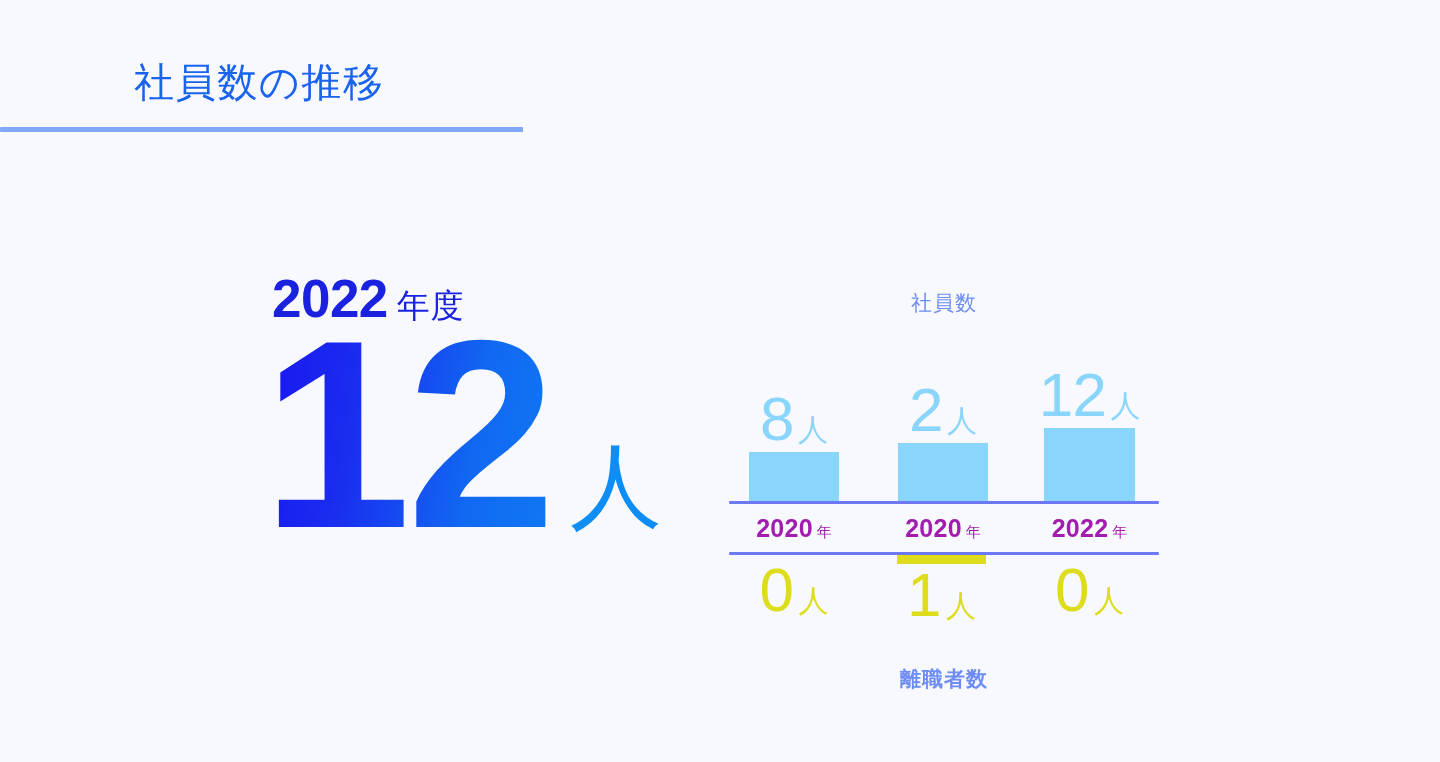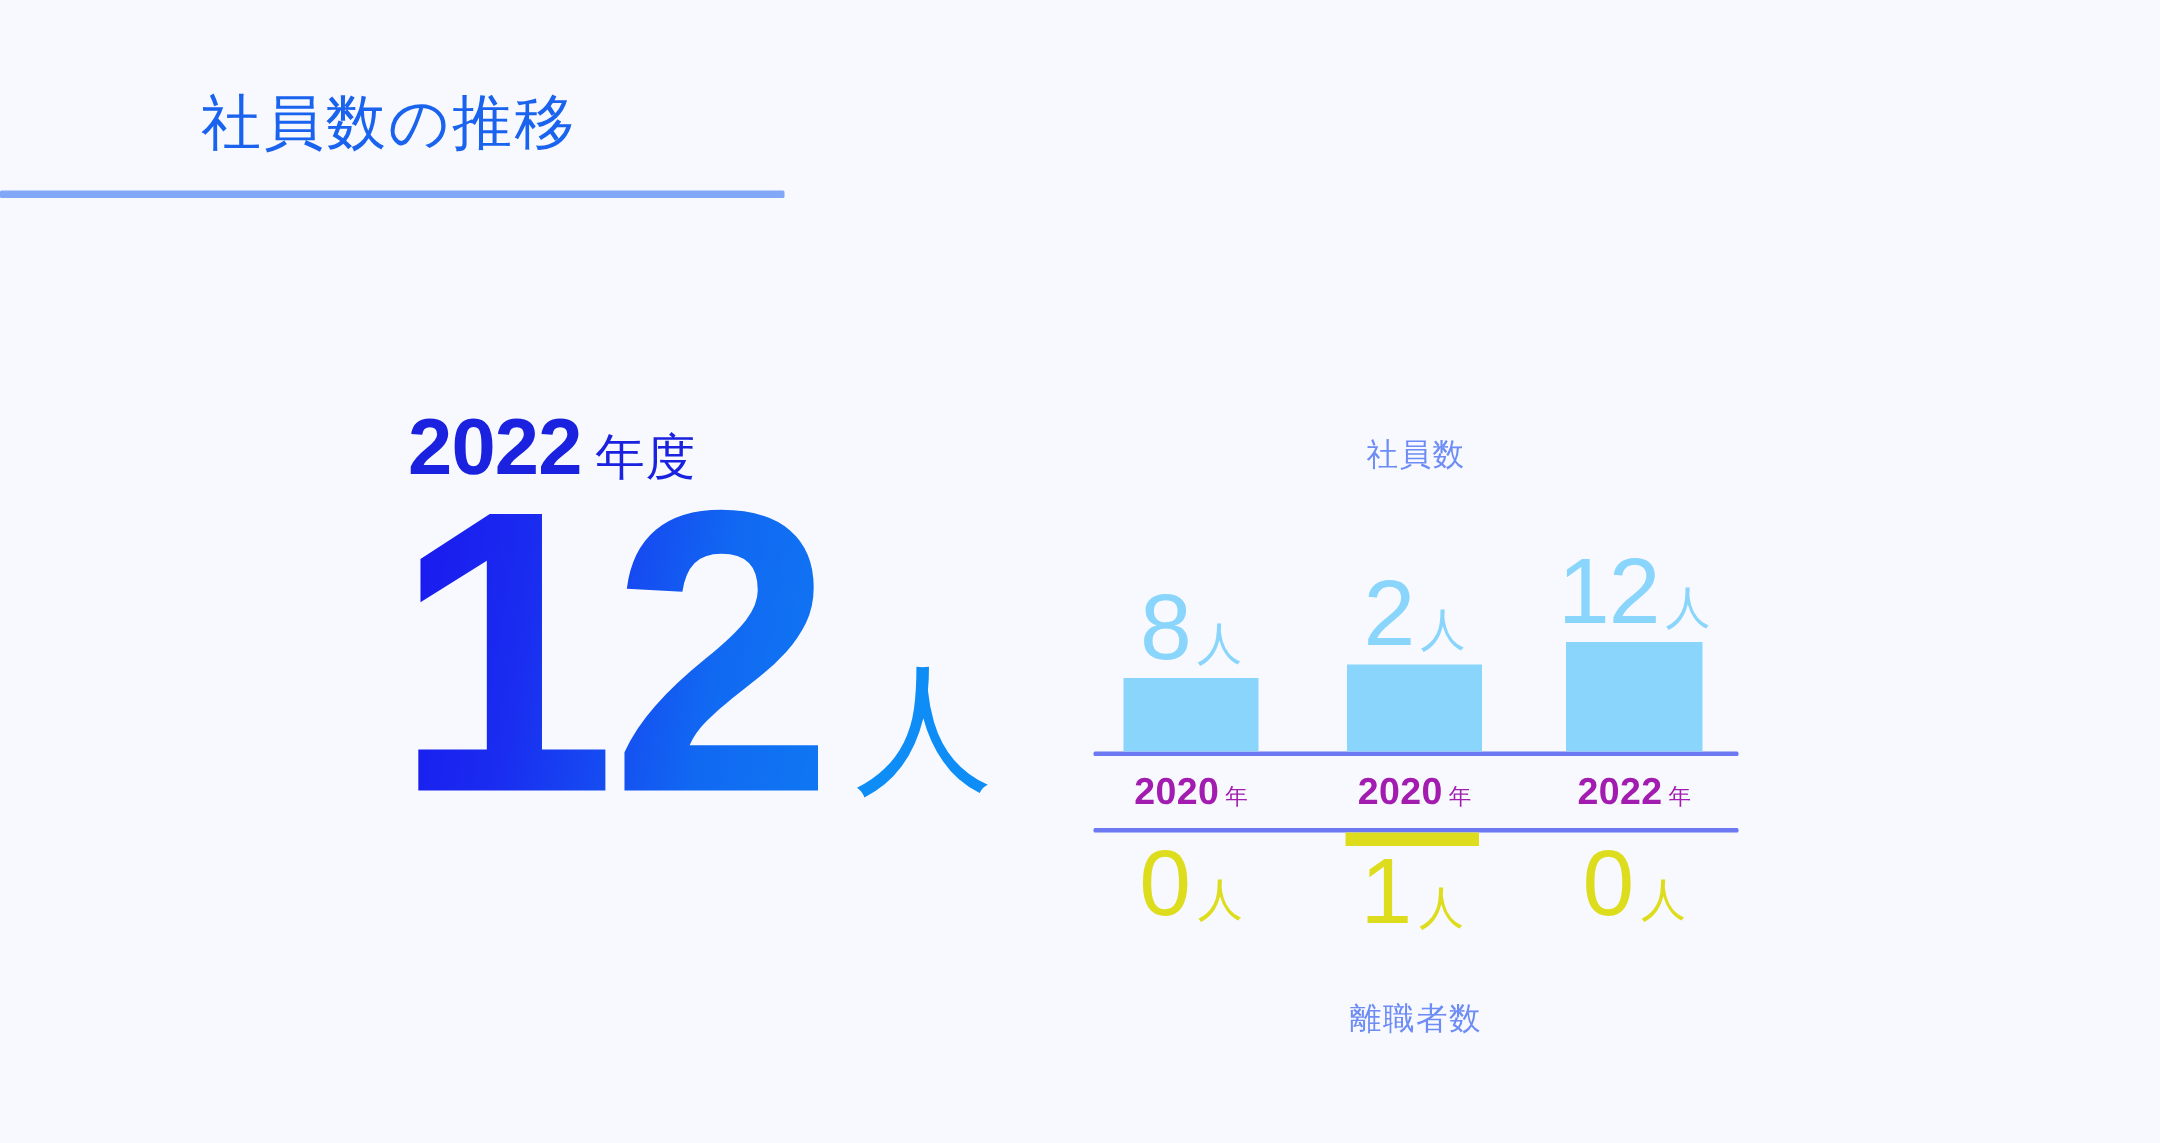--- a/index.html
+++ b/index.html
@@ -230,20 +230,21 @@
     font-weight: 500;
     letter-spacing: -0.01em;
   }
   .neg-value .unit {
     font-size: 30px;
     font-weight: 400;
     margin-left: 5px;
   }
   #chart-bottom-caption {
     margin-top: 6px;
+    font-weight: bold;
   }
 </style>
 </head>
 <body>
 
 <div id="slide-title-block">
   <h1 id="slide-title">社員数の推移</h1>
   <div id="slide-title-rule"></div>
 </div>
 

